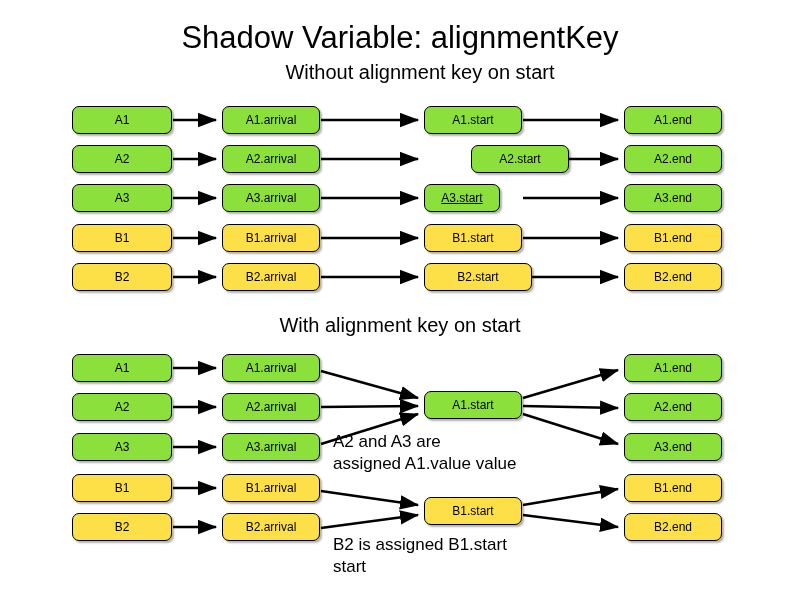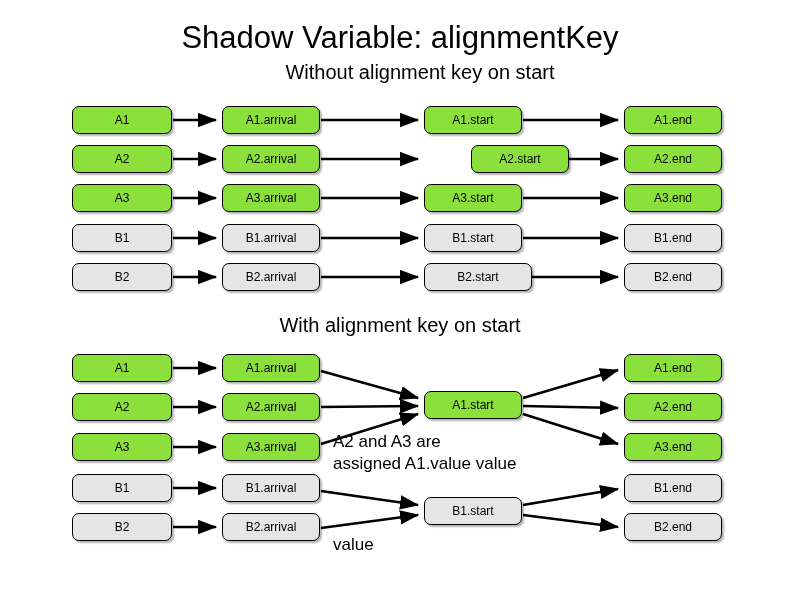--- a/index.html
+++ b/index.html
@@ -49,21 +49,21 @@
     font-size: 12px;
     color: #000000;
     display: flex;
     align-items: center;
     justify-content: center;
     height: 28px;
     box-shadow: 2px 2px 2px rgba(0,0,0,0.30);
     white-space: nowrap;
   }
   .node.green { background: #8CE03C; }
-  .node.blue  { background: #e5e5e5; }
+  .node.blue  { background: #fde047; }
 
   .annotation {
     position: absolute;
     font-size: 17px;
     color: #000000;
     line-height: 22px;
   }
 
   svg.edges {
     position: absolute;
@@ -120,21 +120,21 @@
   <div class="node blue" style="left:72px; top:263px; width:100px;">B2</div>
 
   <div class="node green" style="left:222px; top:106px; width:98px;">A1.arrival</div>
   <div class="node green" style="left:222px; top:145px; width:98px;">A2.arrival</div>
   <div class="node green" style="left:222px; top:184px; width:98px;">A3.arrival</div>
   <div class="node blue" style="left:222px; top:224px; width:98px;">B1.arrival</div>
   <div class="node blue" style="left:222px; top:263px; width:98px;">B2.arrival</div>
 
   <div class="node green" style="left:424px; top:106px; width:98px;">A1.start</div>
   <div class="node green" style="left:424px; top:145px; width:98px;margin-left:47px;">A2.start</div>
-  <div class="node green" style="left:424px; top:184px; width:98px;">A3.start</div>
+  <div class="node green" style="left:424px; top:184px; width:76px;text-decoration:underline;">A3.start</div>
   <div class="node blue" style="left:424px; top:224px; width:98px;">B1.start</div>
   <div class="node blue" style="left:424px; top:263px; width:108px;">B2.start</div>
 
   <div class="node green" style="left:624px; top:106px; width:98px;">A1.end</div>
   <div class="node green" style="left:624px; top:145px; width:98px;">A2.end</div>
   <div class="node green" style="left:624px; top:184px; width:98px;">A3.end</div>
   <div class="node blue" style="left:624px; top:224px; width:98px;">B1.end</div>
   <div class="node blue" style="left:624px; top:263px; width:98px;">B2.end</div>
 
   <div class="section-heading" id="heading-with">With alignment key on start</div>
@@ -184,16 +184,17 @@
   <div class="node green" style="left:624px; top:433px; width:98px;">A3.end</div>
   <div class="node blue" style="left:624px; top:474px; width:98px;">B1.end</div>
   <div class="node blue" style="left:624px; top:513px; width:98px;">B2.end</div>
 
   <div class="annotation" style="left:333px; top:431px; width:280px;">
     <div>A2 and A3 are</div>
     <div>assigned A1.value value</div>
   </div>
 
   <div class="annotation" style="left:333px; top:534px; width:280px;">
-    <div>value</div>
+    <div>B2 is assigned B1.start</div>
+    <div>start</div>
   </div>
 
 </div>
 
 </body></html>

